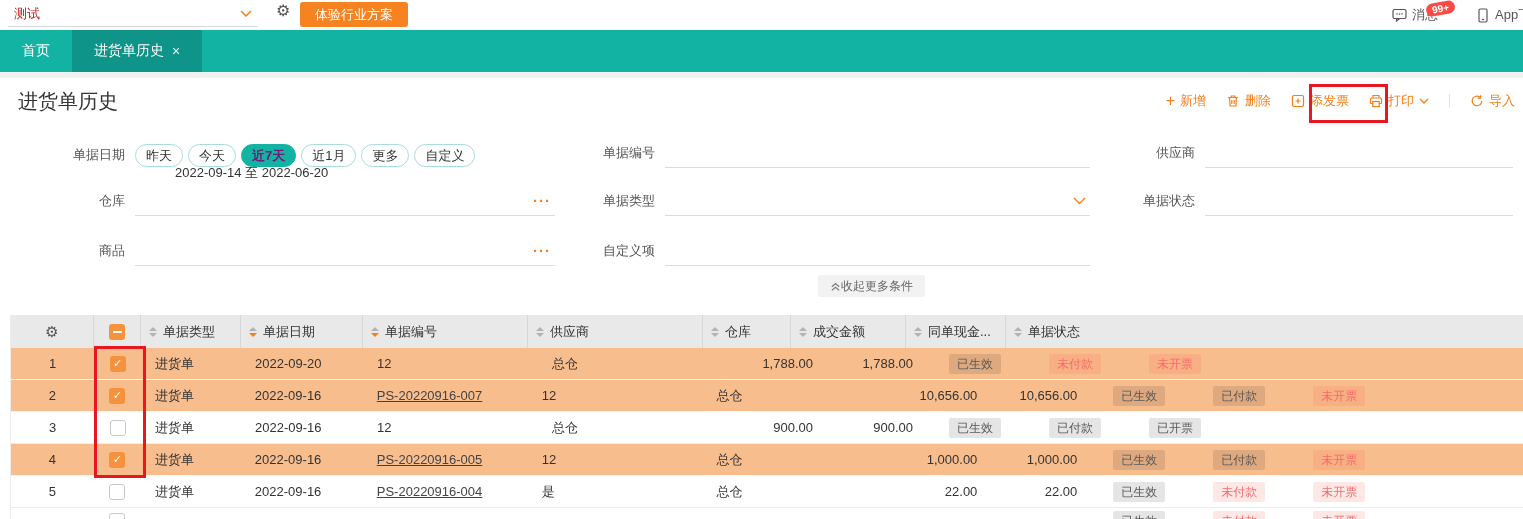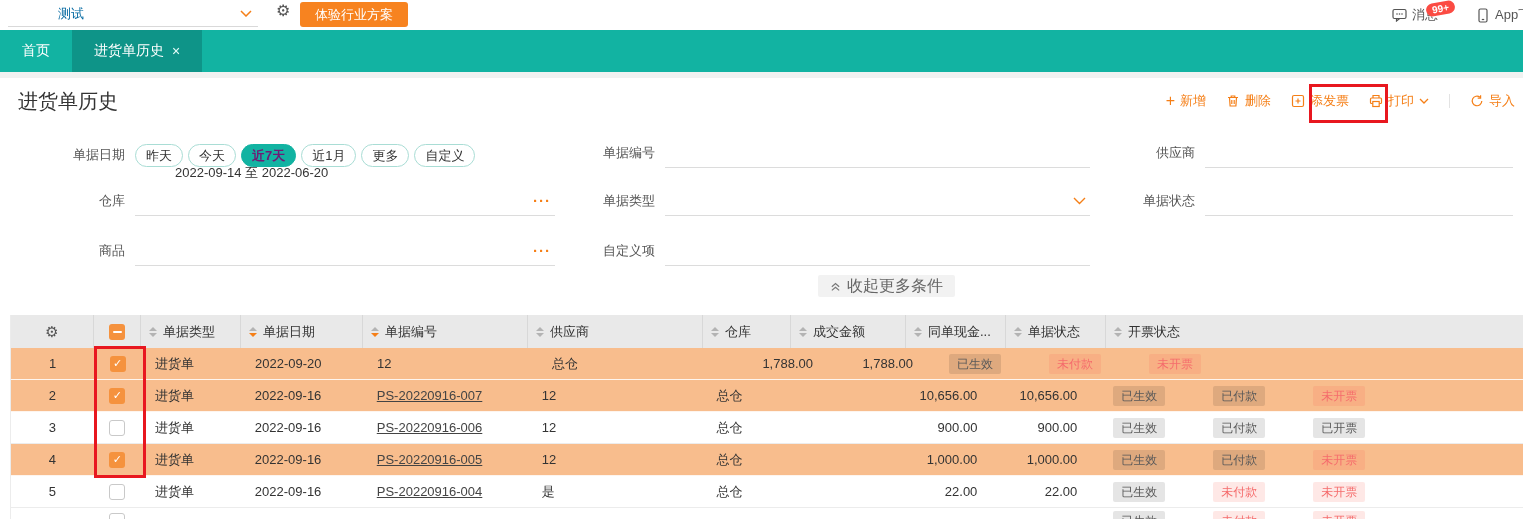--- a/index.html
+++ b/index.html
@@ -5,21 +5,21 @@
   * { margin:0; padding:0; box-sizing:border-box; }
   html,body { width:1523px; height:519px; overflow:hidden; background:#fff;
     font-family:"Liberation Sans","DejaVu Sans",sans-serif; }
   .app { position:relative; width:1523px; height:519px; }
 
   
   .topbar { position:relative; height:30px; background:#fff; }
   .company { position:absolute; left:8px; top:1px; width:250px; height:26px;
     border-bottom:1px solid #d9d9d9; display:flex; align-items:center;
     justify-content:space-between; padding:0 6px; cursor:pointer; }
-  .company span { font-size:13px; color:#0369a1;margin-left:44px; }
+  .company span { font-size:13px; color:#b91c1c; }
   .gearbtn { position:absolute; left:276px; top:3px; background:none; border:none;
     font-size:16px; color:#555; cursor:pointer; line-height:1; }
   .trial { position:absolute; left:300px; top:2px; height:25px; padding:0 15px;
     background:#f78320; color:#fff; border:none; border-radius:3px; font-size:13px; cursor:pointer; }
   .topbar-right { position:absolute; left:1392px; top:0; height:30px;
     display:flex; align-items:center; gap:38px; white-space:nowrap; }
   .tb-item { position:relative; display:flex; align-items:center; gap:5px;
     font-size:13px; color:#555; cursor:pointer; }
   .msg-badge { position:absolute; top:-4px; left:34px; background:#fb4b43; color:#fff;
     font-size:10px; font-weight:bold; padding:1px 6px; border-radius:9px;
@@ -52,21 +52,21 @@
   .finput { flex:1; height:100%; border-bottom:1px solid #dcdcdc; display:flex;
     align-items:center; justify-content:flex-end; padding:0 4px; cursor:text; }
   .dots { color:#f57f17; font-size:15px; font-weight:bold; letter-spacing:1px; cursor:pointer; }
   .pills { display:flex; gap:5px; align-items:center; }
   .pill { padding:2px 10px; border:1px solid #a9ddd5; border-radius:12px;
     font-size:13px; color:#333; background:#fff; cursor:pointer; line-height:17px; }
   .pill.active { background:#12b3a2; border-color:#12b3a2; color:#701a75; font-weight:bold; }
   .daterange { position:absolute; left:175px; top:86px; font-size:13px; color:#333; }
   .collapse { position:absolute; left:818px; top:197px; height:22px; padding:0 12px;
     background:#f2f2f2; border:none; border-radius:2px; display:flex; align-items:center;
-    gap:6px; font-size:16px; color:#666; cursor:pointer;justify-content:flex-end; }
+    font-size:12px; color:#666; cursor:pointer;justify-content:flex-end; }
 
   
   .tablewrap { position:absolute; left:10px; top:237px; width:1513px; bottom:0;
     overflow:hidden; border-left:1px solid #ececec; }
   .thead { display:flex; height:33px; background:#e9e9e9; }
   .th { display:flex; align-items:center; padding-left:8px; font-size:13px; color:#333;
     border-right:1px solid rgba(0,0,0,0.07); cursor:pointer; overflow:hidden; white-space:nowrap; }
   .th:last-child { border-right:none; }
   .th.center { justify-content:center; padding-left:0; }
   .sorter { display:inline-flex; flex-direction:column; gap:2px; margin-right:6px; flex:none; }
@@ -307,27 +307,20 @@
             </span>
             <span>同单现金...</span>
           </div>
           <div class="th" style="width: 100px;">
             <span class="sorter">
               <i class="tri-up"></i>
               <i class="tri-down"></i>
             </span>
             <span>单据状态</span>
           </div>
-          <div class="th" style="width: 218px;">
-            <span class="sorter">
-              <i class="tri-up"></i>
-              <i class="tri-down"></i>
-            </span>
-            <span>开票状态</span>
-          </div>
         </div>
       <div class="tbody">
           <div class="trow sel">
             <div class="td center" style="width: 83px;">1</div>
             <div class="td center" style="width: 47px;">
               <span class="cb checked">✓</span>
             </div>
             <div class="td" style="width: 100px;">进货单</div>
             <div class="td" style="width: 122px;">2022-09-20</div>
             <div class="td" style="width: 175px;">12</div>
@@ -370,23 +363,20 @@
               <span class="badge red">未开票</span>
             </div>
           </div>
           <div class="trow">
             <div class="td center" style="width: 83px;">3</div>
             <div class="td center" style="width: 47px;">
               <span class="cb un"></span>
             </div>
             <div class="td" style="width: 100px;">进货单</div>
             <div class="td" style="width: 122px;">2022-09-16</div>
-            <div class="td" style="width: 165px;">
-              <a class="doclink">PS-20220916-006</a>
-            </div>
             <div class="td" style="width: 175px;">12</div>
             <div class="td" style="width: 88px;">总仓</div>
             <div class="td right" style="width: 100px;"></div>
             <div class="td right" style="width: 115px;">900.00</div>
             <div class="td right" style="width: 100px;">900.00</div>
             <div class="td badgecell" style="width: 100px;">
               <span class="badge gray">已生效</span>
             </div>
             <div class="td badgecell" style="width: 100px;">
               <span class="badge gray">已付款</span>

